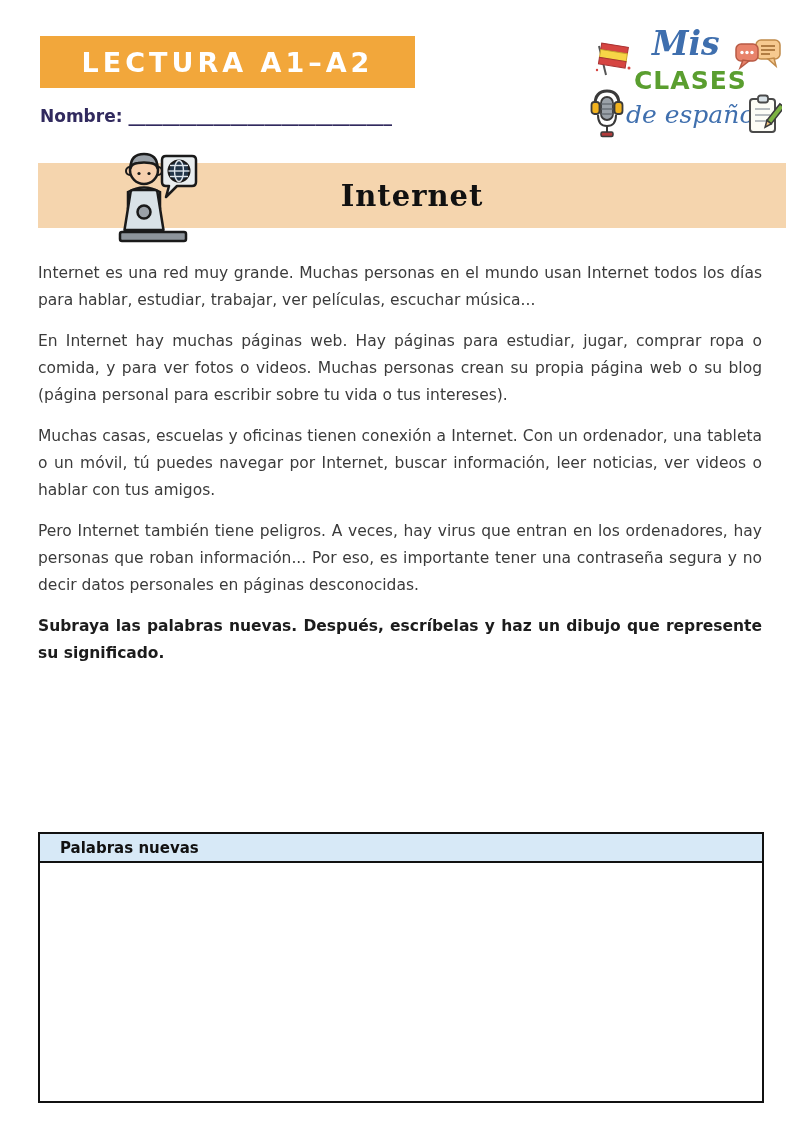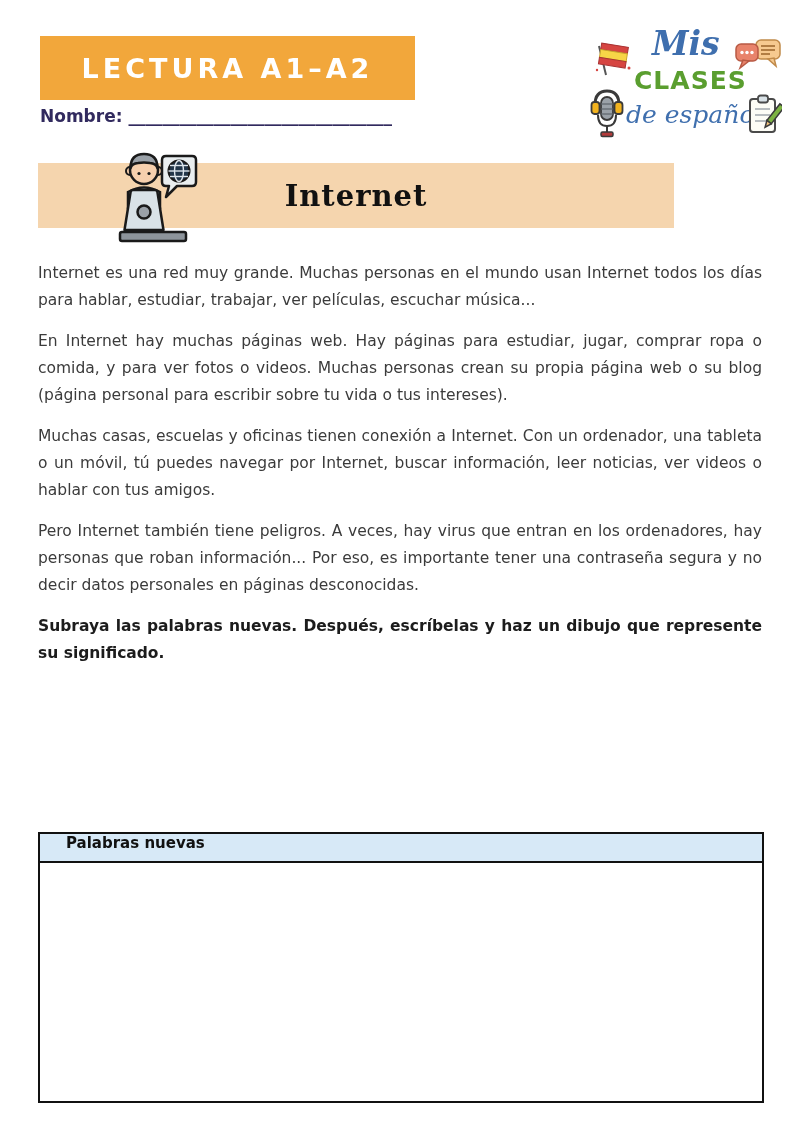--- a/index.html
+++ b/index.html
@@ -1,21 +1,21 @@
 <!DOCTYPE html>
 <html style="--accent-orange: #f2a73b; --banner-peach: #f5d5ae; --navy: #312a5e; --header-blue: #d7e9f7; --logo-green: #5a9e2f; --logo-blue: #3f6fae;"><head>
 <meta charset="utf-8">
 <style>
   html,body{margin:0;padding:0;}
   body{
     width:800px;height:1131px;background:#ffffff;position:relative;
     font-family:"DejaVu Sans", sans-serif;overflow:hidden;
   }
   .lectura-badge{
-    position:absolute;left:40px;top:36px;width:375px;height:64px;
+    position:absolute;left:40px;top:36px;width:375px;height:52px;
     background:var(--accent-orange,#f2a73b);
     color:#ffffff;font-weight:bold;font-size:27px;letter-spacing:4px;
     display:flex;align-items:center;justify-content:center;
   }
   .logo{position:absolute;left:588px;top:24px;width:196px;height:116px;}
   .logo .icon{position:absolute;}
   .logo-flag{left:4px;top:16px;width:42px;height:38px;}
   .logo-bubbles{left:146px;top:14px;width:48px;height:38px;}
   .logo-mic{left:2px;top:64px;width:34px;height:50px;}
   .logo-notepad{left:158px;top:70px;width:36px;height:42px;}
@@ -35,42 +35,42 @@
     font-size:25px;color:var(--logo-blue,#3f6fae);
   }
   .nombre-row{
     position:absolute;left:40px;top:106px;
     color:var(--navy,#312a5e);font-size:17px;font-weight:bold;
     white-space:nowrap;
     text-align:right;
   }
   .nombre-line{font-weight:bold;letter-spacing:0px;}
   .title-banner{
-    position:absolute;left:38px;top:163px;width:636px;height:65px;
+    position:absolute;left:38px;top:163px;width:748px;height:65px;
     background:var(--banner-peach,#f5d5ae);
     display:flex;align-items:center;justify-content:center;
   }
   .title-banner .page-title{
     font-family:"DejaVu Serif", serif;font-weight:bold;
     font-size:29px;color:#111111;letter-spacing:1px;
   }
   .person-icon{position:absolute;left:104px;top:146px;width:100px;height:98px;}
   .content{
     position:absolute;left:38px;top:252px;width:724px;
     font-size:15.5px;line-height:27px;color:#3b3b3b;text-align:justify;
   }
   .content p{margin:8px 0 14px 0;}
   .content p.instruction{font-weight:bold;color:#1c1c1c;}
   .vocab-box{
     position:absolute;left:38px;top:832px;width:722px;height:267px;
     border:2px solid #111111;background:#ffffff;
   }
   .vocab-header{
     background:var(--header-blue,#d7e9f7);border-bottom:2px solid #111111;
-    height:27px;display:flex;align-items:flex-start;padding:0 26px;
+    height:27px;display:flex;align-items:center;padding:0 20px;
     font-weight:bold;font-size:15px;color:#111111;
   }
   .vocab-body{height:236px;background:#ffffff;}
 </style>
 </head>
 <body>
 
 <div class="lectura-badge">
   <span>LECTURA A1–A2</span>
 </div>

